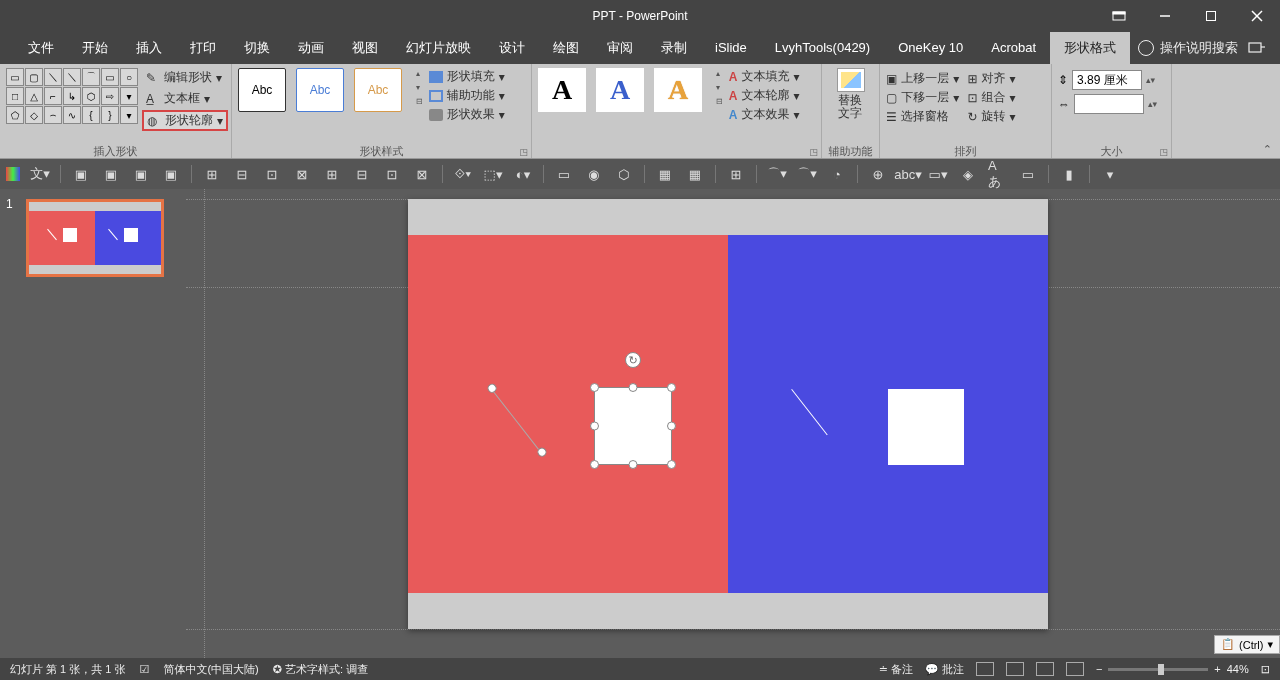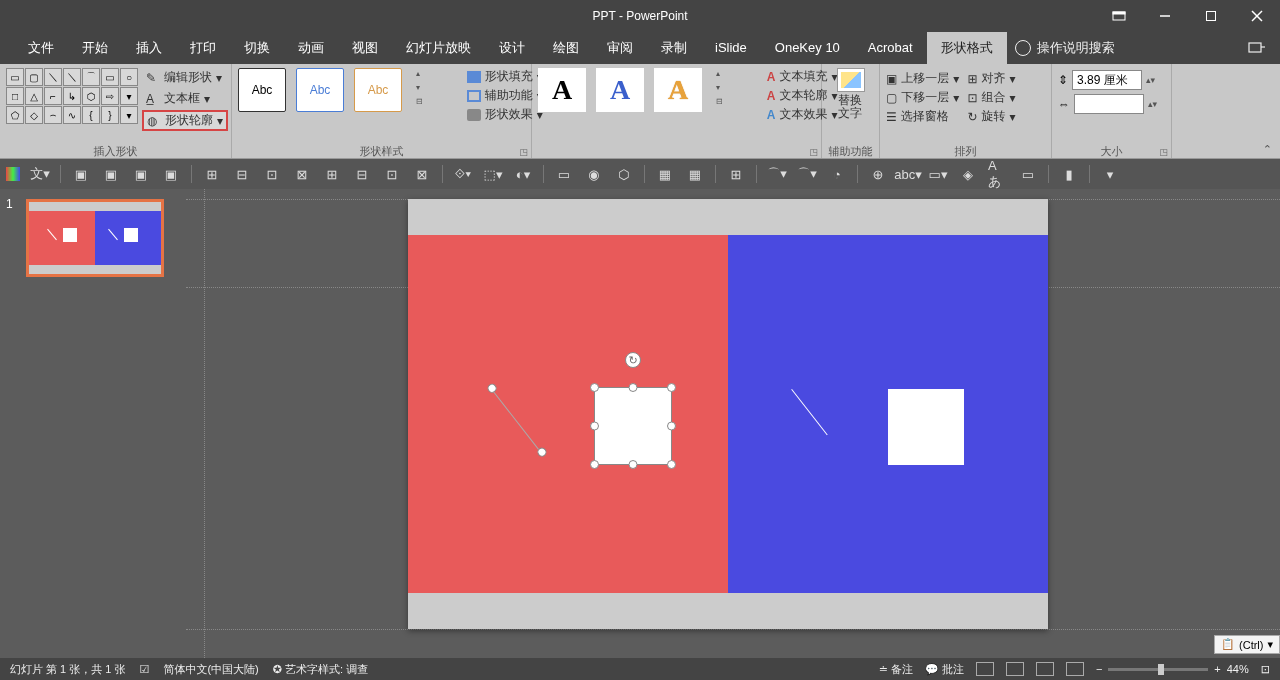--- a/index.html
+++ b/index.html
@@ -38,21 +38,21 @@
 .shapes-wrap { display:flex; }
 
 
 .stylecards { display:flex; gap:10px; align-items:center; }
 .stylecards .card { width:48px; height:44px; background:#fff; border:1px solid #333; border-radius:2px; display:flex; align-items:center; justify-content:center; font-size:12px; }
 .stylecards .card.c2 { border-color:#4a7dd6; color:#4a7dd6; }
 .stylecards .card.c3 { border-color:#d69a4a; color:#d69a4a; }
 .stylecards .sc { display:flex; flex-direction:column; margin-left:4px; }
 .stylecards .sc div { font-size:8px; color:#555; height:14px; }
 .shapeprops { display:flex; flex-direction:column; gap:2px; margin-left:6px; }
-.shapeprops .row { font-size:12px; color:#333; display:flex; align-items:center; gap:4px; white-space:nowrap;margin-left:38px; }
+.shapeprops .row { font-size:12px; color:#333; display:flex; align-items:center; gap:4px; white-space:nowrap; }
 .shapeprops .sw { width:14px; height:12px; display:inline-block; }
 
 
 .waletters { display:flex; gap:10px; align-items:center; }
 .waletters .wa { width:48px; height:44px; background:#fff; display:flex; align-items:center; justify-content:center; font-size:28px; font-weight:bold; font-family:serif; }
 .wa1 { color:#000; }
 .wa2 { color:#3a5fcc; }
 .wa3 { color:#e8a23a; text-shadow:0 0 1px #c47a1a; }
 
 
@@ -159,20 +159,21 @@
   <div class="tab">打印</div>
   <div class="tab">切换</div>
   <div class="tab">动画</div>
   <div class="tab">视图</div>
   <div class="tab">幻灯片放映</div>
   <div class="tab">设计</div>
   <div class="tab">绘图</div>
   <div class="tab">审阅</div>
   <div class="tab">录制</div>
   <div class="tab">iSlide</div>
+  <div class="tab">LvyhTools(0429)</div>
   <div class="tab">OneKey 10</div>
   <div class="tab">Acrobat</div>
   <div class="tab active">形状格式</div>
   <div class="tell">
     <span class="bulb"></span>
     <span>操作说明搜索</span>
   </div>
   <div class="share"><svg width="18" height="14" viewBox="0 0 18 14" fill="none" stroke="#eee" stroke-width="1.2">
         <rect x="1" y="3" width="12" height="9"></rect>
         <path d="M13 7h4"></path>

